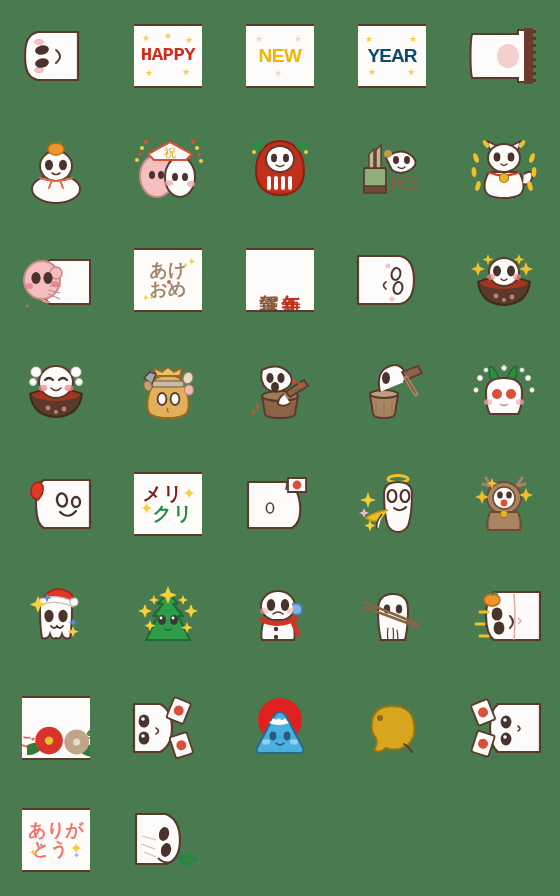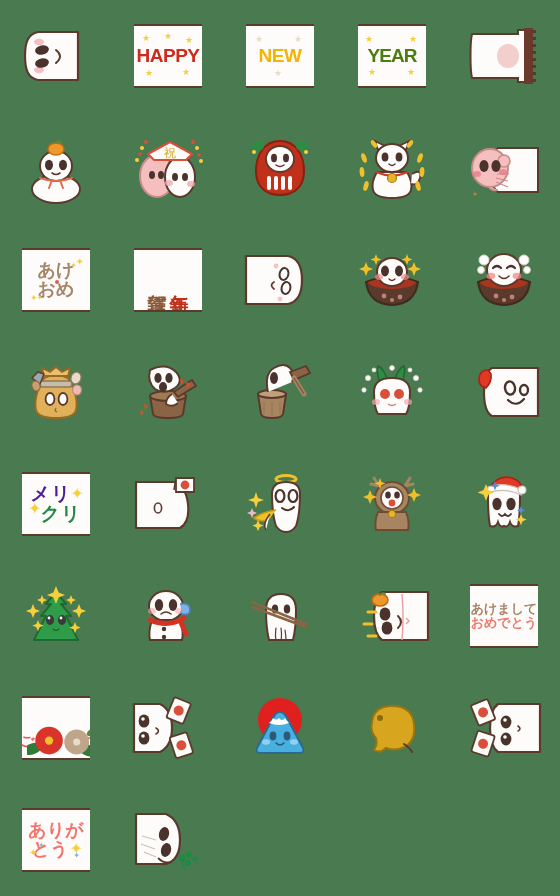--- a/index.html
+++ b/index.html
@@ -34,28 +34,28 @@
     background:#fdfcfa;
     border-top:2px solid #5b3a2e;
     border-bottom:2px solid #5b3a2e;
     box-sizing:border-box;
     display:flex;flex-direction:column;
     align-items:center;justify-content:center;
     line-height:1.05;
     overflow:hidden;
   }
   .card .ln{display:block;white-space:nowrap;}
-  .c-happy .ln{font-size:19px;font-weight:bold;color:#cf2a1b;letter-spacing:-.5px;}
+  .c-happy .ln{font-size:19px;font-weight:bold;color:#cf2a1b;letter-spacing:-.5px;font-family:Liberation Mono, monospace;}
   .c-new .ln{font-size:19px;font-weight:bold;color:#f5b400;letter-spacing:-.5px;}
-  .c-year .ln{font-size:19px;font-weight:bold;color:#4d7c0f;letter-spacing:-1px;}
+  .c-year .ln{font-size:19px;font-weight:bold;color:#0c4a6e;letter-spacing:-1px;}
   .c-akeome .ln{font-size:18px;font-weight:bold;color:#a58468;}
   .c-kinga .l1{font-size:21px;font-weight:bold;color:#8a5a3b;}
   .c-kinga .l2{font-size:21px;font-weight:bold;color:#c0301a;}
   .c-kotoyoro .ln{font-size:18px;font-weight:bold;color:#a58468;letter-spacing:3px;}
-  .c-merikuri .l1{font-size:19px;font-weight:bold;color:#4c1d95;letter-spacing:1px;}
+  .c-merikuri .l1{font-size:19px;font-weight:bold;color:#7f1d1d;letter-spacing:1px;}
   .c-merikuri .l2{font-size:19px;font-weight:bold;color:#1f8a43;letter-spacing:1px;}
   .c-akemashite .l1{font-size:13px;font-weight:bold;color:#a58468;}
   .c-akemashite .l2{font-size:13px;font-weight:bold;color:#f4766a;}
   .c-gozaimasu .ln{font-size:14px;font-weight:bold;color:#f0584f;}
   .c-arigatou .ln{font-size:18px;font-weight:bold;color:#f4736a;}
   .c-yoiotoshi .ln{font-size:15px;font-weight:bold;color:#7fb2e8;}
   .deco{position:absolute;pointer-events:none;}
   .star{color:#f7cf3a;font-size:9px;line-height:1;}
   .dot{width:4px;height:4px;border-radius:50%;background:#d95f4a;position:absolute;}
 </style>
@@ -197,20 +197,36 @@
             <ellipse cx="62" cy="18" rx="6" ry="5"></ellipse>
         </g>
         <g fill="#f7cf3a">
           <circle cx="14" cy="24" r="2"></circle>
             <circle cx="66" cy="24" r="2"></circle>
         </g>
       </svg>
     </div>
   </div>
 
+  <div class="cell">
+    <div class="sticker">
+      <svg viewBox="0 0 80 80">
+        <rect x="12" y="40" width="22" height="24" rx="2" fill="#8fae7a" stroke="#5b3a2e" stroke-width="1.8"></rect>
+        <rect x="12" y="58" width="22" height="7" fill="#6f4b35" stroke="#5b3a2e" stroke-width="1.5"></rect>
+        <path d="M17 40 l0 -14 l5 -5 l0 19 z" fill="#c8b48e" stroke="#5b3a2e" stroke-width="1.4"></path>
+        <path d="M24 40 l0 -18 l5 -5 l0 23 z" fill="#c8b48e" stroke="#5b3a2e" stroke-width="1.4"></path>
+        <path d="M34 30 q14 -12 26 -2 q8 8 -2 14 q-10 6 -18 0 z" fill="#fdfcfa" stroke="#5b3a2e" stroke-width="2"></path>
+        <ellipse cx="44" cy="32" rx="3" ry="4" fill="#4a332c"></ellipse>
+        <ellipse cx="55" cy="32" rx="3" ry="4" fill="#4a332c"></ellipse>
+        <path d="M46 39 q4 3 7 0" fill="none" stroke="#5b3a2e" stroke-width="1.4" stroke-linecap="round"></path>
+        <ellipse cx="36" cy="26" rx="4" ry="4" fill="#e0a44a" opacity=".8"></ellipse>
+        <text x="52" y="60" font-size="15" fill="#8a5a3b" text-anchor="middle" font-family="'DejaVu Sans',sans-serif">賀正</text>
+      </svg>
+    </div>
+  </div>
 
   <div class="cell">
     <div class="sticker">
       <svg viewBox="0 0 80 80">
         <path d="M26 22 l-3 -9 l10 5 z M54 22 l3 -9 l-10 5 z" fill="#fdfcfa" stroke="#5b3a2e" stroke-width="1.8"></path>
         <ellipse cx="40" cy="30" rx="16" ry="14" fill="#fdfcfa" stroke="#5b3a2e" stroke-width="2"></ellipse>
         <path d="M25 44 q-6 10 -4 18 q2 8 19 8 q17 0 19 -8 q2 -8 -4 -18 z" fill="#fdfcfa" stroke="#5b3a2e" stroke-width="2"></path>
         <path d="M60 46 q10 -6 8 4 q-2 8 -9 6" fill="#fdfcfa" stroke="#5b3a2e" stroke-width="2"></path>
         <ellipse cx="33" cy="29" rx="3.4" ry="4.6" fill="#4a332c"></ellipse>
         <ellipse cx="47" cy="29" rx="3.4" ry="4.6" fill="#4a332c"></ellipse>
@@ -593,28 +609,20 @@
         <path d="M54 42 l3 3 l-3 3" fill="none" stroke="#e8a0a0" stroke-width="1.4"></path>
         <g stroke="#f0c02a" stroke-width="3" stroke-linecap="round" fill="none">
           <path d="M16 36 h8"></path>
             <path d="M12 48 h8"></path>
             <path d="M16 60 h8"></path>
         </g>
       </svg>
     </div>
   </div>
 
-  <div class="cell">
-    <div class="sticker">
-      <div class="card c-akemashite">
-        <span class="ln l1">あけまして</span>
-        <span class="ln l2">おめでとう</span>
-      </div>
-    </div>
-  </div>
 
   <div class="cell">
     <div class="sticker">
       <div class="card c-gozaimasu" style="justify-content:flex-end;padding-bottom:9px;">
         <svg class="deco" style="left:5px;top:4px;" width="58" height="26" viewBox="0 0 58 26">
           <ellipse cx="4" cy="18" rx="7" ry="4" fill="#2f7c3a" transform="rotate(-20 4 18)"></ellipse>
           <ellipse cx="44" cy="19" rx="7" ry="4" fill="#2f7c3a" transform="rotate(20 44 19)"></ellipse>
           <ellipse cx="52" cy="14" rx="6" ry="3.4" fill="#2f7c3a" transform="rotate(35 52 14)"></ellipse>
           <circle cx="16" cy="12" r="10" fill="#d8342a"></circle>
           <circle cx="16" cy="12" r="3" fill="#f0c02a"></circle>

